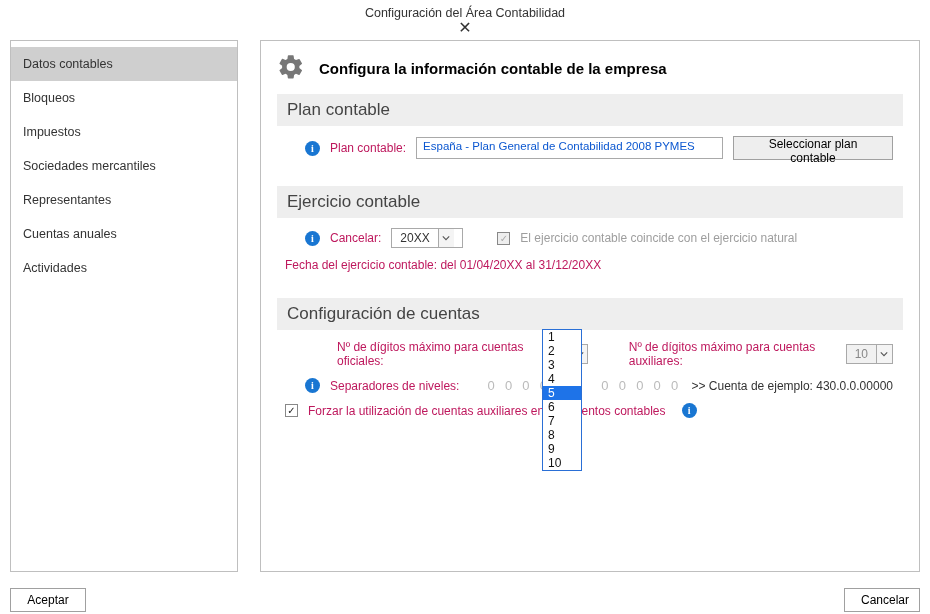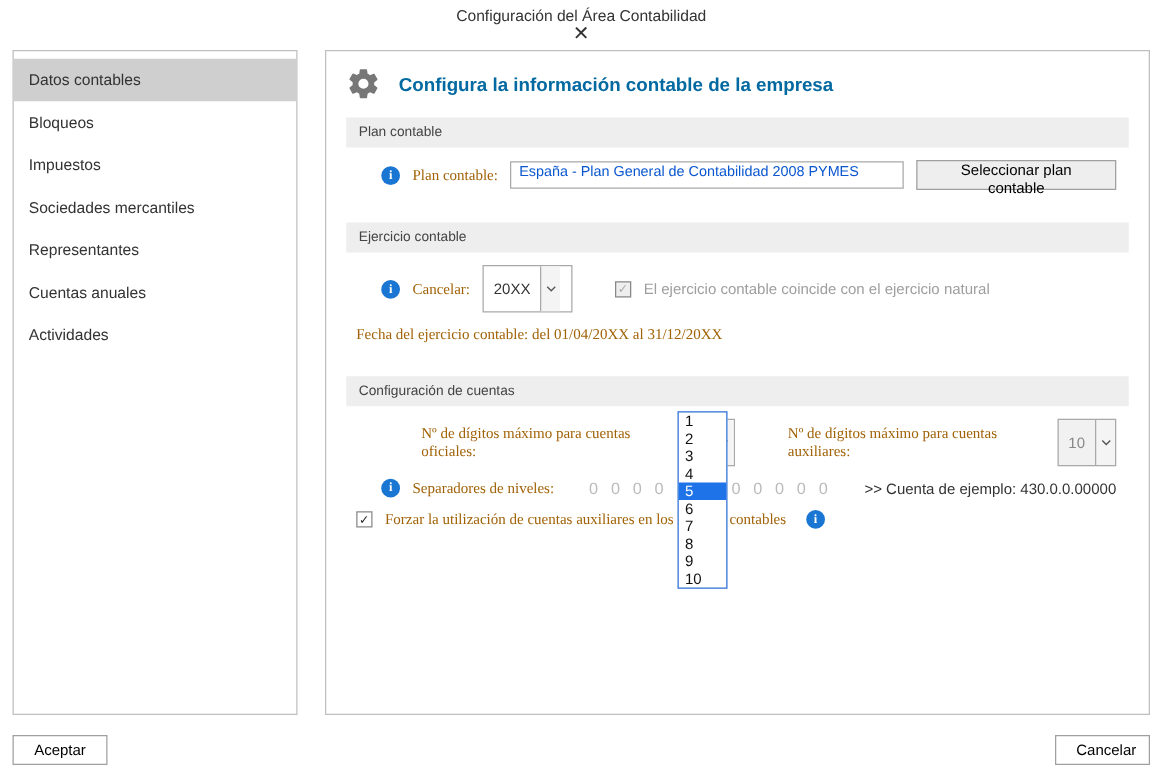--- a/index.html
+++ b/index.html
@@ -49,38 +49,38 @@
     background: #fff;
     position: relative;
     padding: 12px 16px;
     overflow: visible;
   }
   .header-row {
     display: flex; align-items: center; gap: 14px;
     margin-bottom: 10px;
   }
   .gear { width: 28px; height: 28px; color: #777; }
-  .heading { font-size: 15px; font-weight: 600; color: #0369a1; }
+  .heading { font-size: 15px; font-weight: 600; color: #000000; }
   .section-title {
     background: #eeeeee;
     padding: 6px 10px;
-    font-size: 11px;
+    font-size: 17px;
     color: #444;
     margin: 6px 0 10px 0;
   }
   .section-body { padding: 0 10px 10px 28px; }
   .row { display: flex; align-items: center; gap: 10px; margin-bottom: 10px; }
   .info-icon {
     width: 15px; height: 15px; border-radius: 50%;
     background: #1976d2; color: #fff; font-weight: 700;
     font-size: 10px; display: inline-flex; align-items: center;
     justify-content: center; flex: 0 0 15px;
     font-style: normal; font-family: Georgia, serif;
   }
-  .label { color: #a16207; font-family: Liberation Serif, serif; }
+  .label { color: #be185d; }
   .textfield {
     border: 1px solid #a9a9a9;
     height: 22px;
     padding: 2px 6px;
     font-size: 11.5px;
     color: #0b57d0;
     background: #fff;
     flex: 1;
   }
   .btn {
@@ -88,21 +88,21 @@
     background: #eeeeee;
     height: 24px;
     padding: 0 16px;
     font-size: 12px;
     cursor: default;
   }
   .select {
     position: relative;
     display: inline-flex; align-items: center;
     border: 1px solid #a9a9a9;
-    height: 38px;
+    height: 20px;
     background: #fff;
   }
   .select .value { padding: 0 8px; min-width: 34px; text-align: left; }
   .select .arrow-btn {
     border-left: 1px solid #a9a9a9;
     width: 16px; height: 100%;
     display: flex; align-items: center; justify-content: center;
     background: #f4f4f4;
   }
   .select .arrow-btn svg { width: 8px; height: 8px; color: #555; }

